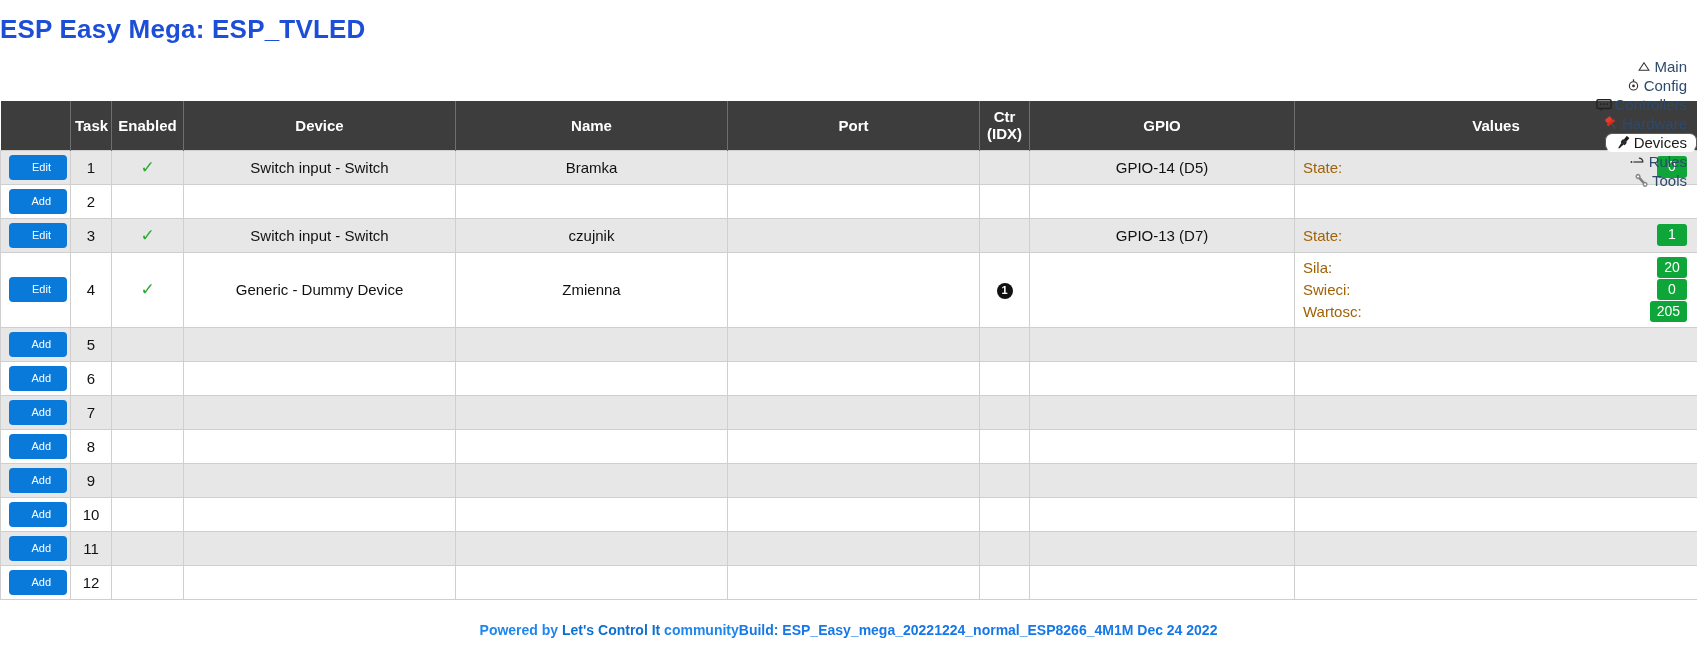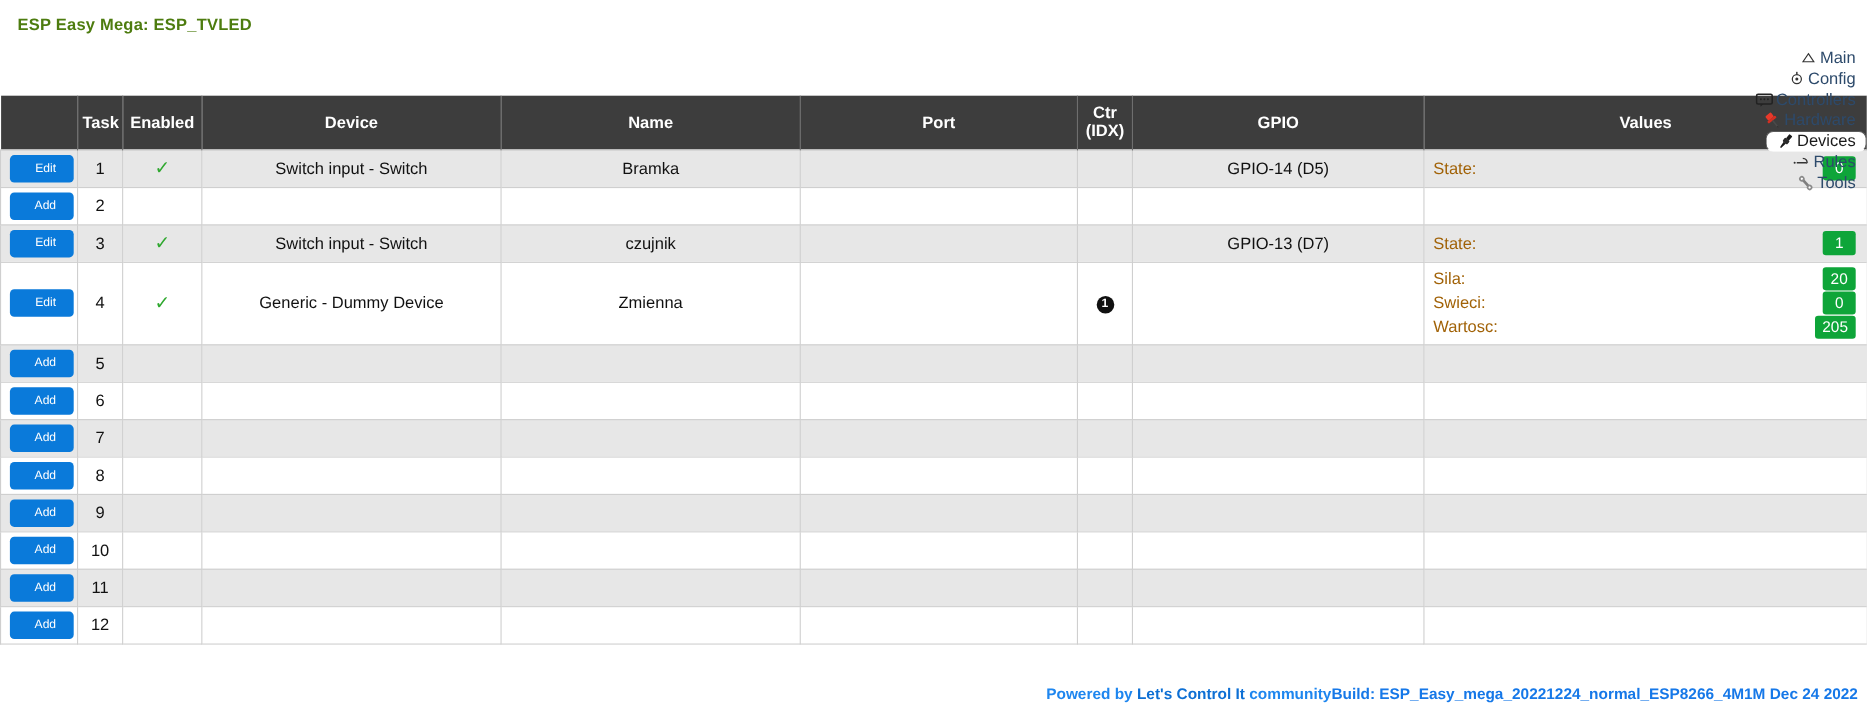--- a/index.html
+++ b/index.html
@@ -14,24 +14,24 @@
     height: 651px;
     font-family: "Liberation Sans", sans-serif;
     font-size: 15px;
     color: #000000;
     overflow: hidden;
     position: relative;
   }
 
   
   .page-title {
-    font-size: 15px;
-    font-weight: bold;
-    color: #4d7c0f;
-    padding: 14px 0 0 16px;
+    font-size: 26px;
+    font-weight: bold;
+    color: #1d4ed8;
+    padding: 14px 0 0 0;
     letter-spacing: 0.2px;
     white-space: nowrap;
   }
 
   
   .tabbar {
     position: relative;
     height: 39px;
     margin-top: 12px;
     display: flex;
@@ -184,21 +184,21 @@
 
   
   .footer {
     position: absolute;
     left: 0;
     right: 0;
     bottom: 8px;
     height: 26px;
     display: flex;
     align-items: center;
-    justify-content: flex-end;
+    justify-content: center;
     padding: 0 8px;
     font-size: 14px;
     color: #1e86ef;
     font-weight: bold;
   }
   .footer .pow-strong {
     color: #0d6fd4;
     font-weight: bold;
   }
   .footer .pow-light { font-weight: bold; }

